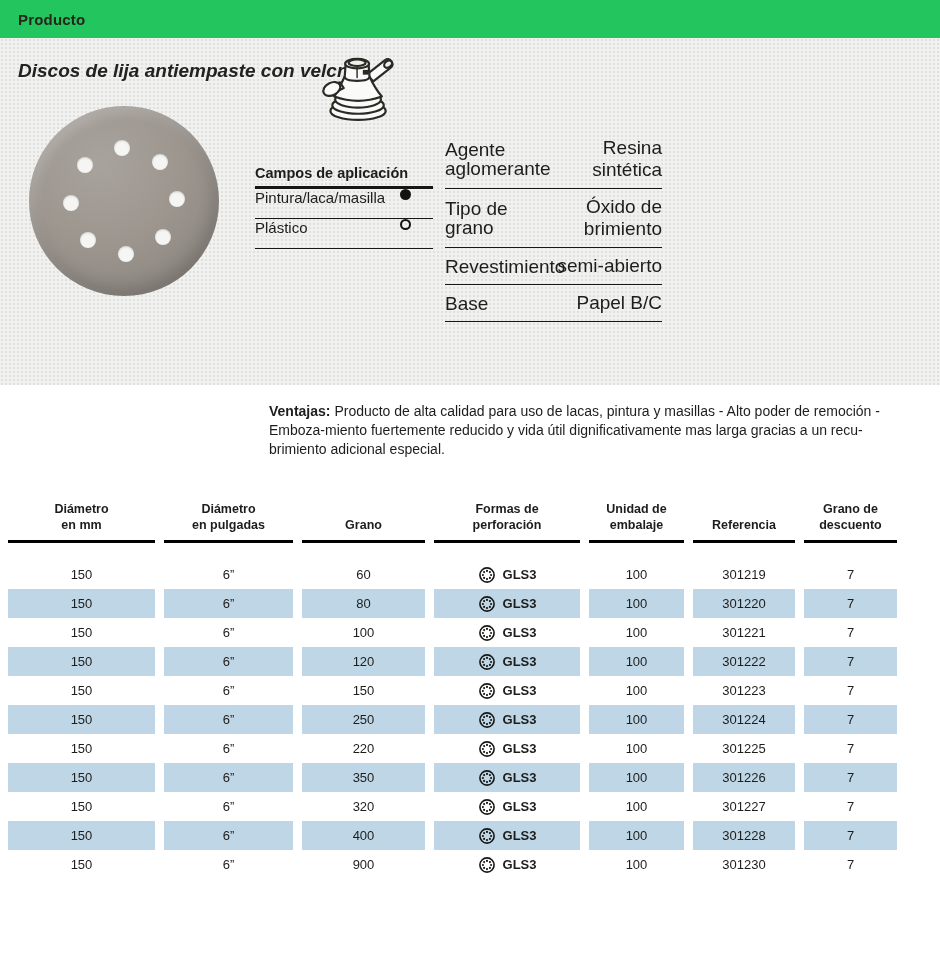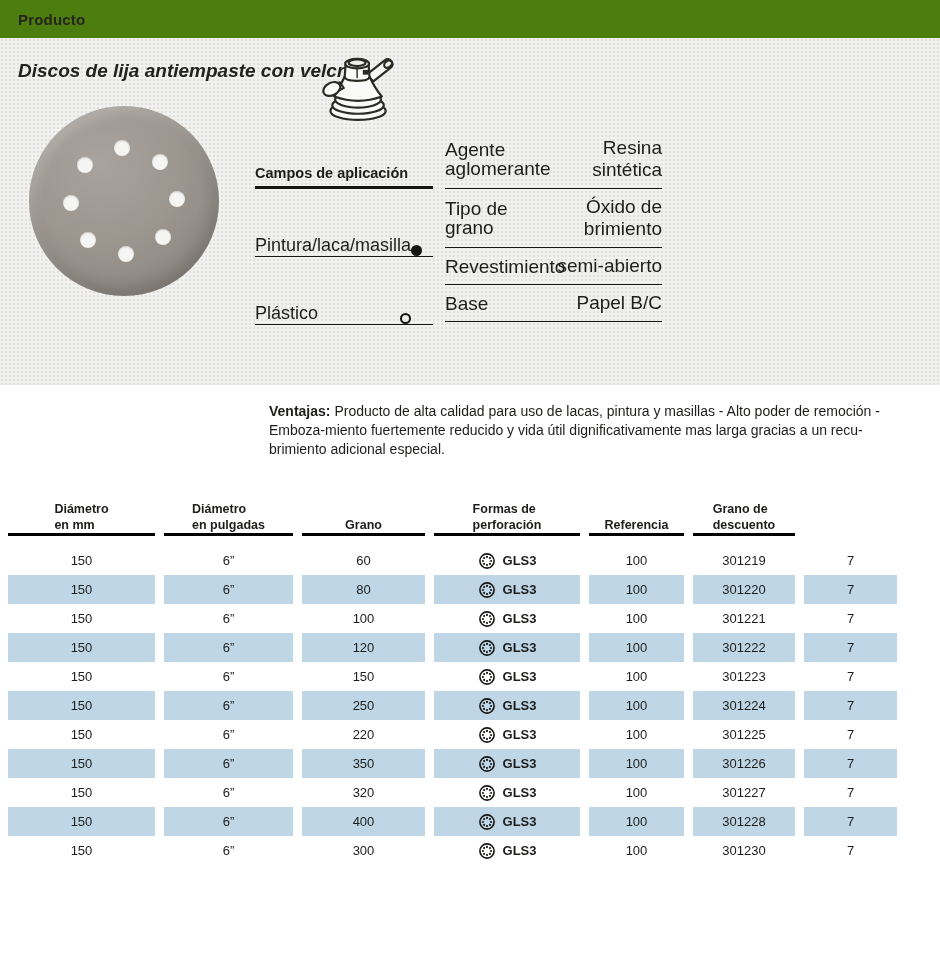--- a/index.html
+++ b/index.html
@@ -3,21 +3,21 @@
 <meta charset="utf-8">
 <style>
   html,body { margin:0; padding:0; background:#fff; }
   .page {
     position:relative; width:940px; height:957px; background:#ffffff;
     font-family:"Liberation Sans", sans-serif; color:#1d1d1b; overflow:hidden;
   }
   
   .topbar {
     position:absolute; top:0; left:0; width:940px; height:38px;
-    background:#4d7c0f; display:flex; align-items:center;
+    background:#22c55e; display:flex; align-items:center;
     padding-left:18px; box-sizing:border-box;
   }
   .topbar .bar-title { font-size:15px; font-weight:bold; letter-spacing:.2px; color:#26261c; }
 
   
   .hero {
     position:absolute; top:38px; left:0; width:940px; height:347px;
     background-color:#f1f1ef;
     background-image: radial-gradient(#dfdfdd 0.8px, transparent 0.9px);
     background-size:4px 4px;
@@ -33,21 +33,21 @@
     position:absolute; left:29px; top:68px; width:190px; height:190px; border-radius:50%;
     background: radial-gradient(circle at 38% 30%, #a9a39d 0%, #9c968f 45%, #8e8882 78%, #857f79 100%);
     box-shadow: inset -4px -8px 16px rgba(0,0,0,.16), inset 4px 6px 12px rgba(255,255,255,.22);
   }
   .hole { position:absolute; width:16px; height:16px; border-radius:50%; background:#f5f5f3;
           box-shadow: inset 0 1px 2px rgba(0,0,0,.15); }
 
   
   .campos { position:absolute; left:255px; top:99px; width:178px; }
   .panel-title { font-size:14.5px; font-weight:bold; padding-bottom:5px; border-bottom:3px solid #161614;margin-top:28px; }
-  .crow { display:flex; align-items:flex-end; height:29px; border-bottom:1.5px solid #161614; font-size:18px;margin-top:38px; }
+  .crow { display:flex; align-items:flex-start; height:29px; border-bottom:1.5px solid #161614; font-size:15px; }
   .crow .clbl { flex:1; }
   .marker { width:11px; height:11px; border-radius:50%; margin-right:22px; box-sizing:border-box; flex:none; }
   .marker.filled { background:#131311; }
   .marker.open { border:2px solid #131311; background:transparent; }
 
   
   .props { position:absolute; left:445px; top:92px; width:217px; }
   .prow { display:flex; align-items:center; border-bottom:1.5px solid #161614; font-size:19px; padding:7px 0; }
   .prow .plbl { width:92px; line-height:19px; }
   .prow .pval { flex:1; text-align:right; }
@@ -59,24 +59,24 @@
 
   
   .ptable { position:absolute; left:8px; top:487px; }
   .thead, .tbody {
     display:grid;
     grid-template-columns:147px 129px 123px 146px 95px 102px 93px;
     column-gap:9px;
   }
   .th {
     height:46px; display:flex; flex-direction:column; justify-content:flex-end; align-items:center;
-    font-weight:bold; font-size:12.5px; line-height:16px;
-    white-space:pre-line; border-bottom:3px solid #000; 
-  }
-  .tbody { padding-top:10px; grid-auto-rows:29px; }
+    text-align:center; font-weight:bold; font-size:12.5px; line-height:16px;
+    white-space:pre-line; border-bottom:3px solid #000; padding-bottom:7px;
+  }
+  .tbody { padding-top:17px; grid-auto-rows:29px; }
   .td { display:flex; align-items:center; justify-content:center; font-size:13px; }
   .td.alt { background:#BED6E6; }
   .td.perf { gap:7px;font-weight:bold; }
 </style>
 </head>
 <body>
 
 <div class="page">
 
   <header class="topbar">
@@ -159,20 +159,22 @@
 
   <section class="ptable">
     <div class="thead" id="thead">
         <div class="th">Diámetro
 en mm</div>
         <div class="th">Diámetro
 en pulgadas</div>
         <div class="th">Grano</div>
         <div class="th">Formas de
 perforación</div>
+        <div class="th">Unidad de
+embalaje</div>
         <div class="th">Referencia</div>
         <div class="th">Grano de
 descuento</div>
       </div>
     <div class="tbody" id="tbody">
         <div class="td">150</div>
         <div class="td">6”</div>
         <div class="td">60</div>
         <div class="td perf">
           <svg class="" width="18" height="18" viewBox="0 0 18 18" aria-hidden="true">
@@ -386,21 +388,21 @@
               <circle cx="6.1" cy="6.1" r="1.05"></circle>
     </g>
   </svg>
           <span>GLS3</span>
         </div>
         <div class="td alt">100</div>
         <div class="td alt">301228</div>
         <div class="td alt">7</div>
         <div class="td">150</div>
         <div class="td">6”</div>
-        <div class="td">300</div>
+        <div class="td">900</div>
         <div class="td perf">
           <svg class="" width="18" height="18" viewBox="0 0 18 18" aria-hidden="true">
     <circle cx="9" cy="9" r="7.1" fill="none" stroke="#161614" stroke-width="1.6"></circle>
     <g fill="#161614">
       <circle cx="9" cy="4.9" r="1.05"></circle>
               <circle cx="11.9" cy="6.1" r="1.05"></circle>
       <circle cx="13.1" cy="9" r="1.05"></circle>
               <circle cx="11.9" cy="11.9" r="1.05"></circle>
       <circle cx="9" cy="13.1" r="1.05"></circle>
               <circle cx="6.1" cy="11.9" r="1.05"></circle>

